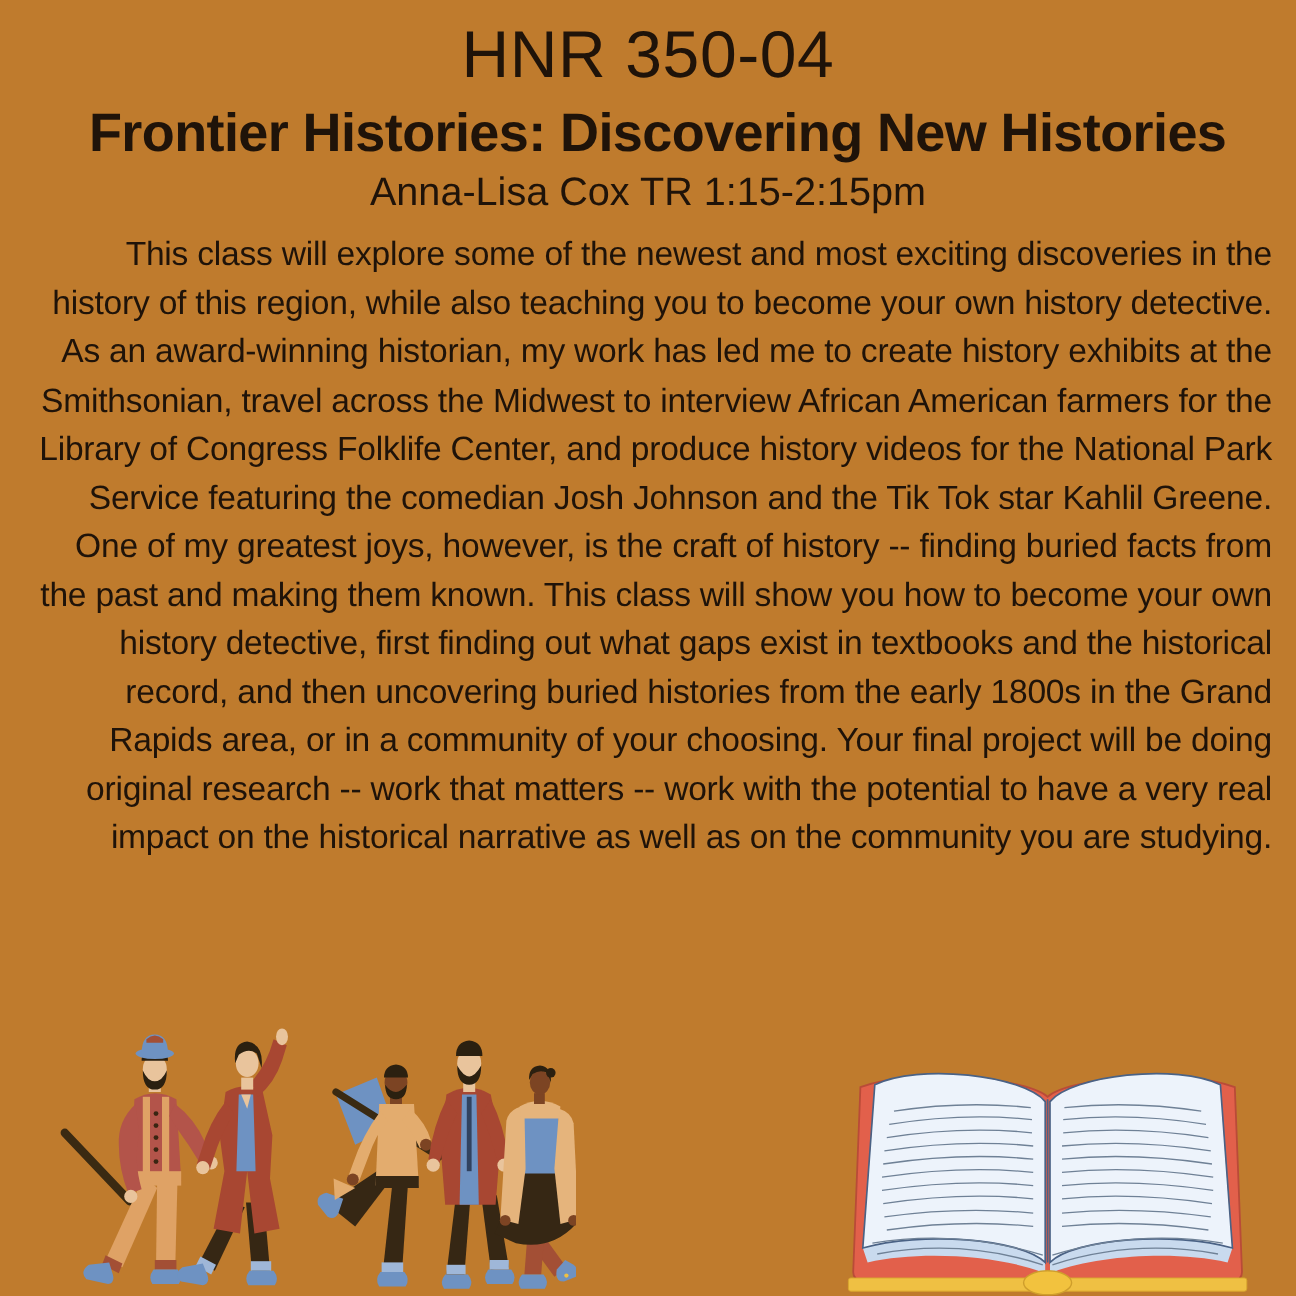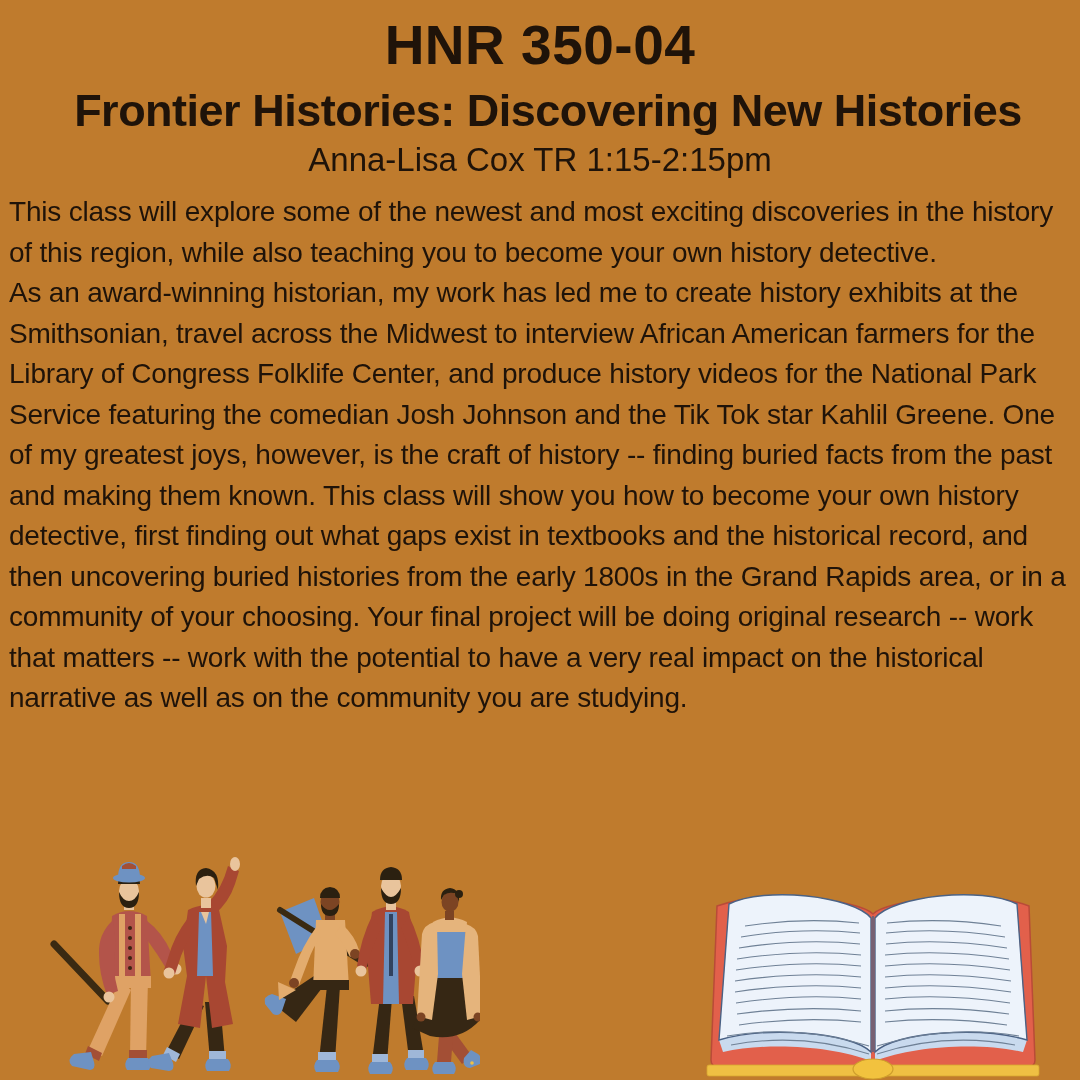--- a/index.html
+++ b/index.html
@@ -16,21 +16,21 @@
   }
   .poster {
     position: relative;
     width: 1080px;
     height: 1080px;
     background: #BF7B2D;
     overflow: hidden;
   }
   .course-code {
     font-size: 55px;
-    font-weight: 700;
+    font-weight: 400;
     text-align: center;
     margin-top: 14px;
     letter-spacing: 0.5px;
     line-height: 1.15;
   }
   .course-title {
     font-size: 45px;
     font-weight: 700;
     text-align: center;
     margin-top: 9px;
@@ -42,23 +42,23 @@
     font-size: 33px;
     font-weight: 400;
     text-align: center;
     margin-top: 6px;
     line-height: 1.1;
   }
   .description {
     font-size: 28px;
     line-height: 40.5px;
     letter-spacing: -0.2px;
-    padding: 0 9px;
+    padding: 0 20px;
     margin-top: 14px;
-    text-align: left;
+    text-align: right;
   }
   .description p { margin: 0; }
   .illustration-layer {
     position: absolute;
     left: 0; right: 0; bottom: 0;
     height: 232px;
     pointer-events: none;
   }
   .pioneers {
     position: absolute;

